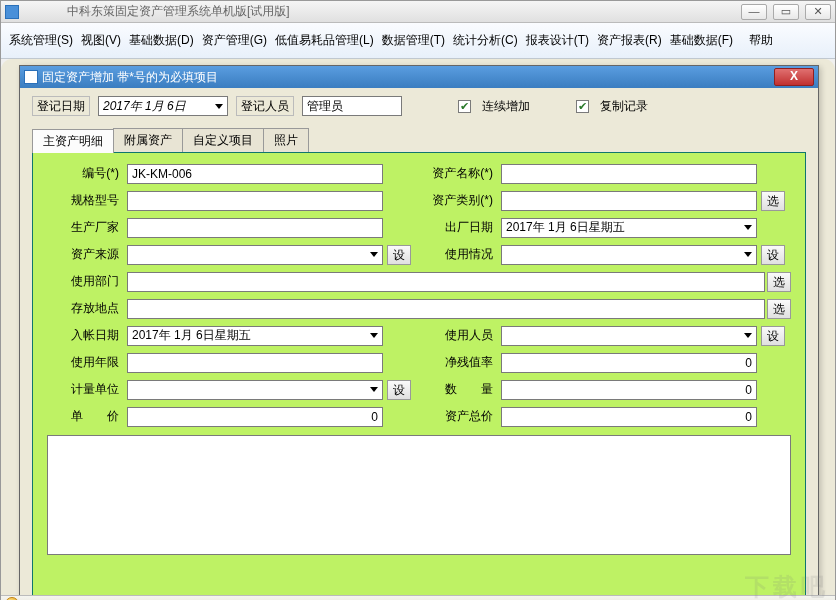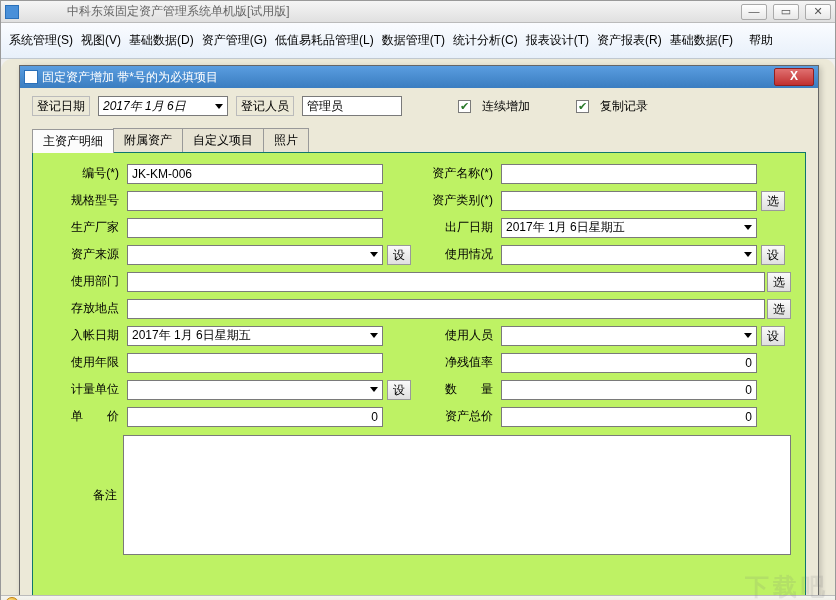--- a/index.html
+++ b/index.html
@@ -221,21 +221,20 @@
             </div>
           <span class="empty"></span>
           <span class="lbl">资产总价</span>
           <div class="inp right">
               <span>0</span>
             </div>
           <span class="empty"></span>
         </div>
 
         <div class="remark-row">
-          <div class="remark-lbl">备注</div>
           <div class="remark-box"></div>
         </div>
       </div>
     </div>
 
     <div class="status-strip">
       <div class="orb"></div>
     </div>
     <div class="watermark">下载吧</div>
   </div>

